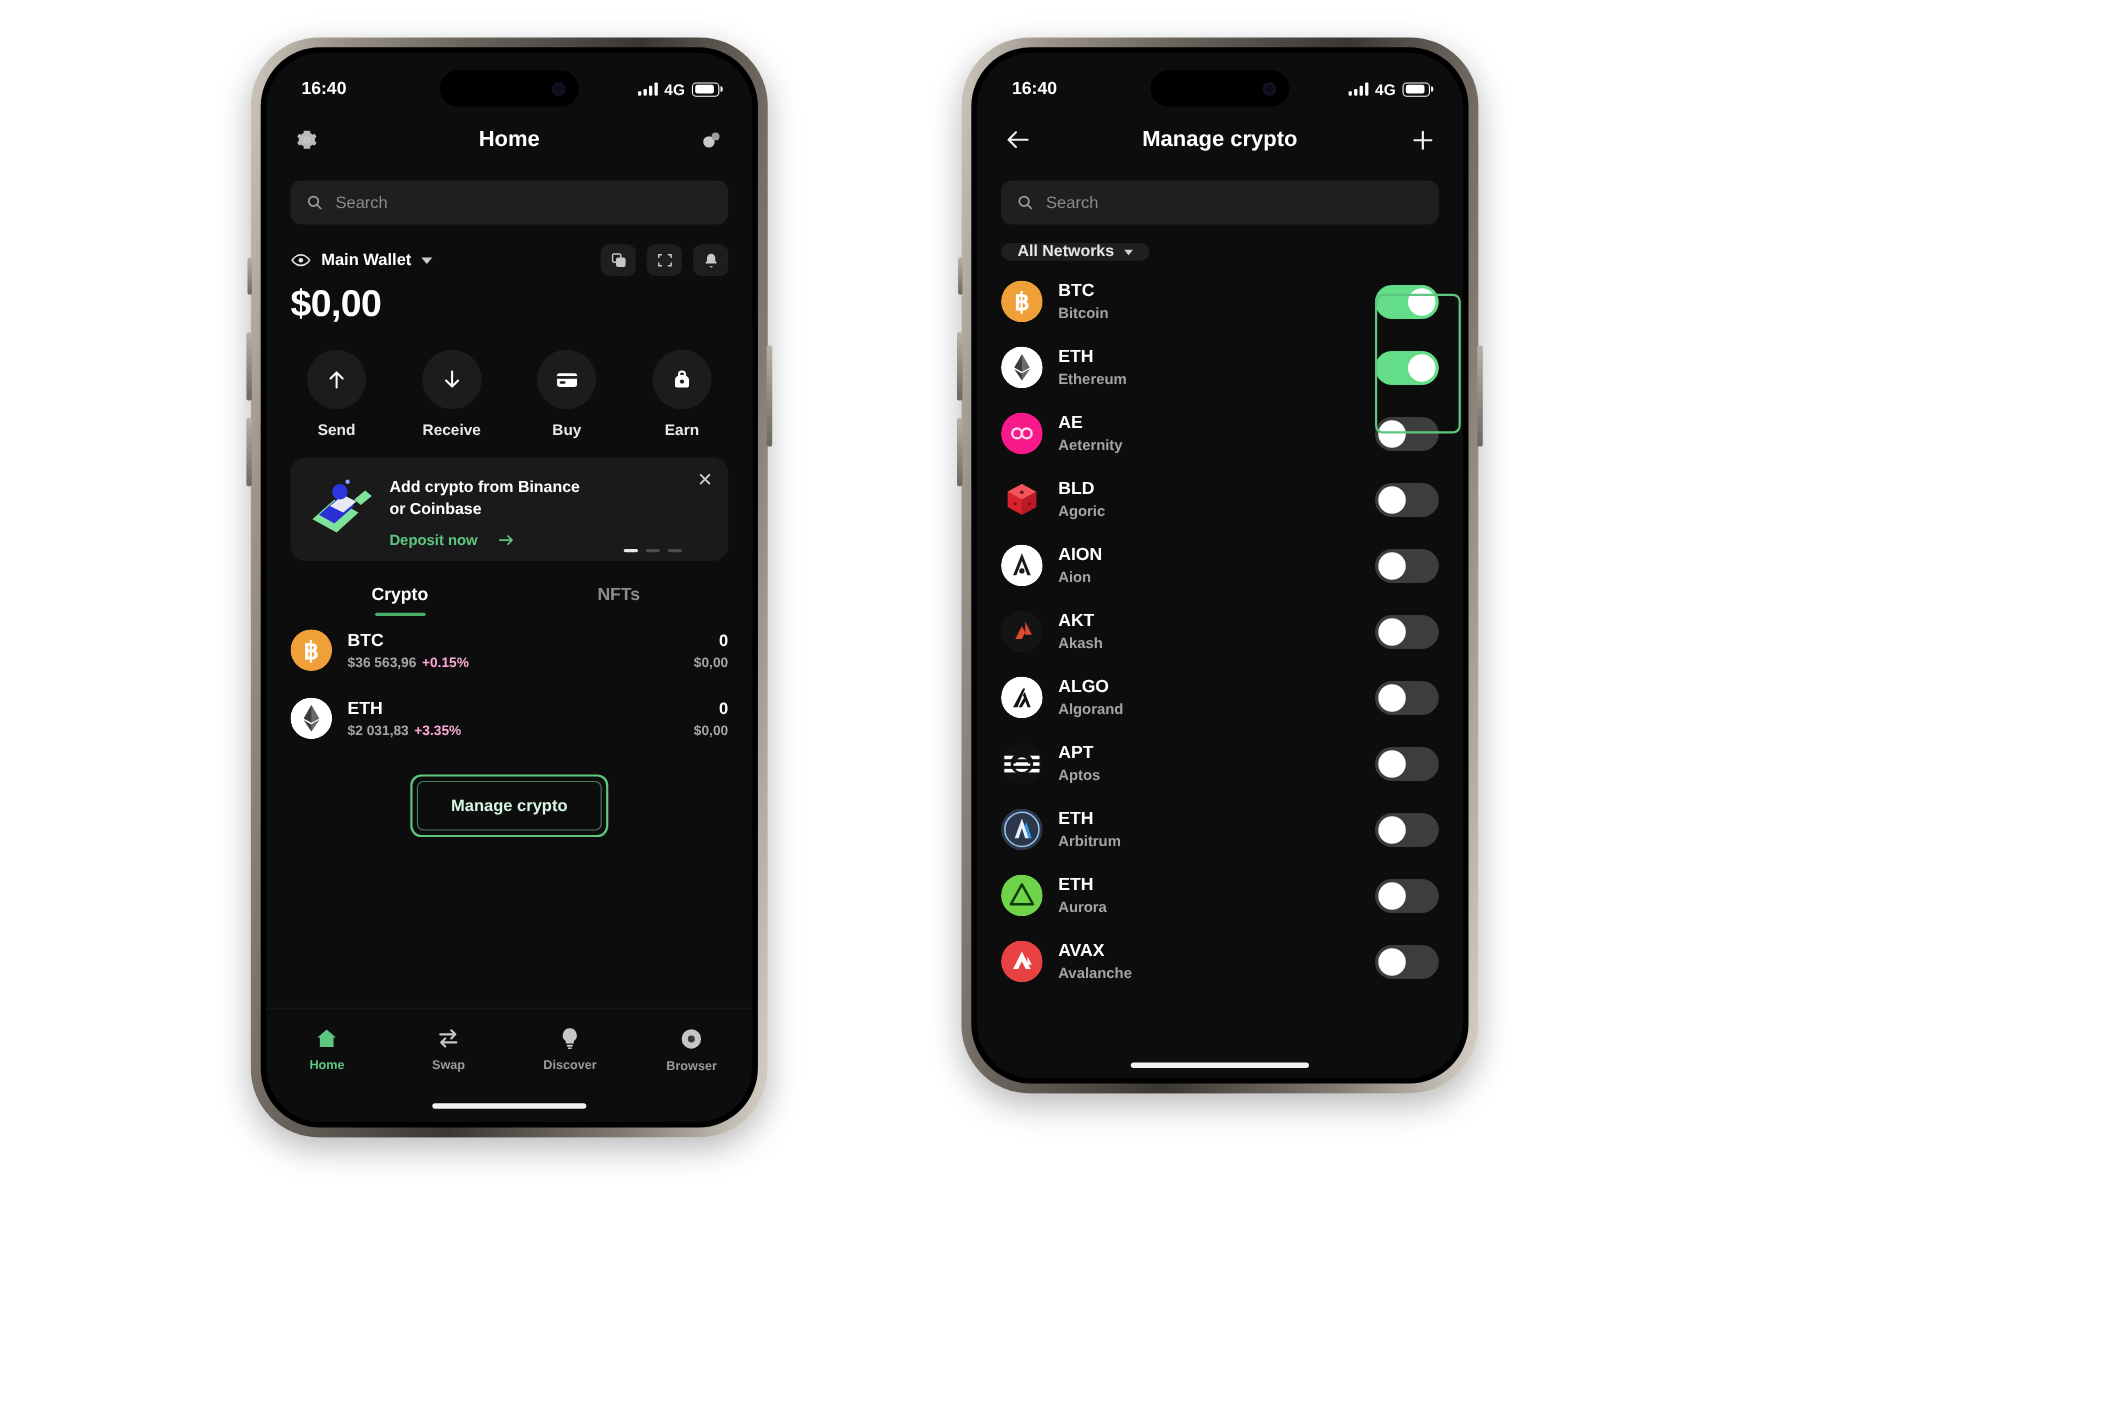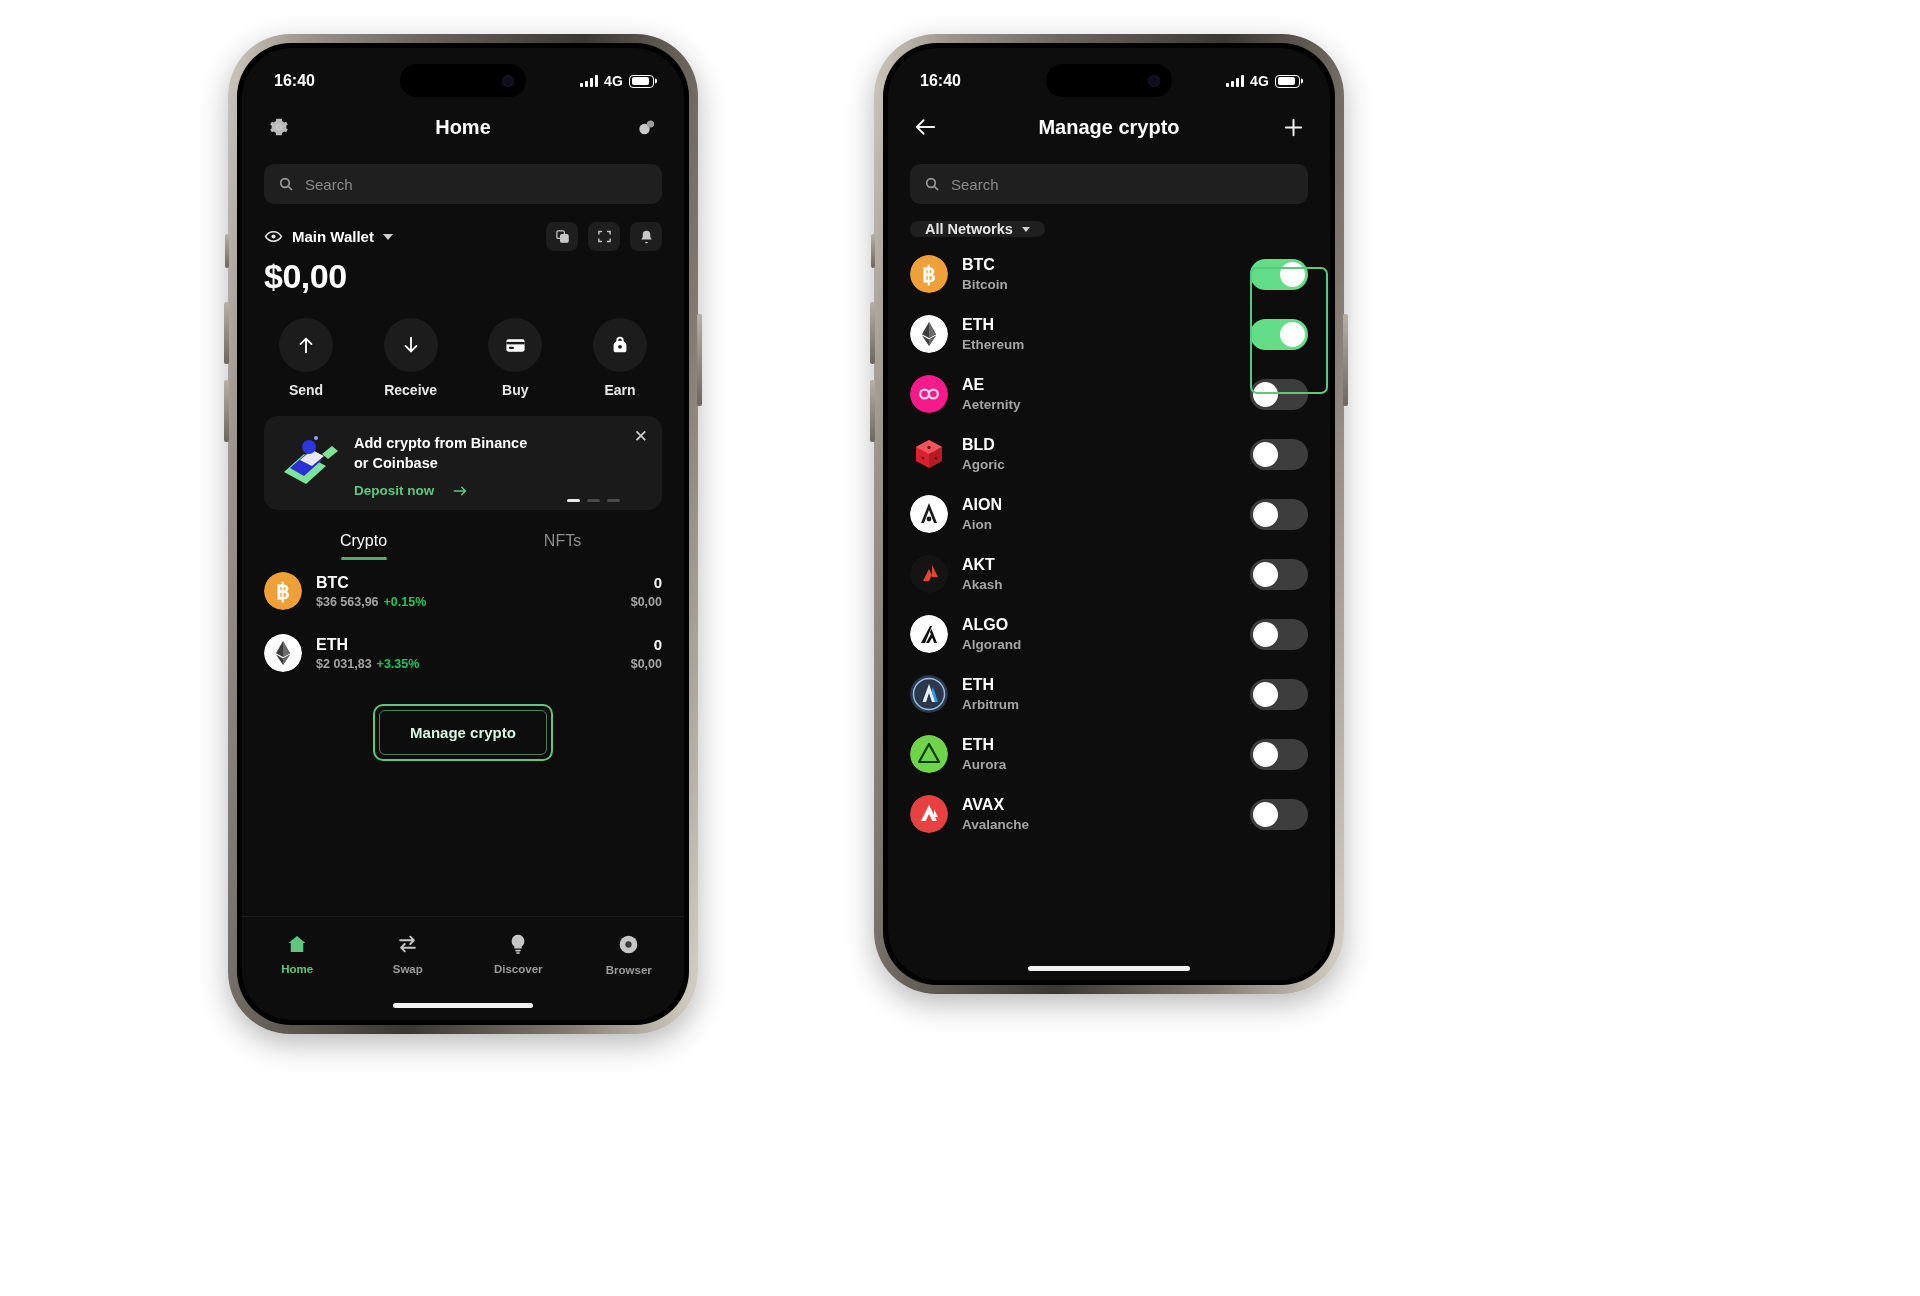--- a/index.html
+++ b/index.html
@@ -142,37 +142,37 @@
   .promo-title { color: #fff; font-size: 14.5px; font-weight: bold; line-height: 1.35; }
   .promo-cta { margin-top: 10px; color: #5ec77f; font-size: 13.5px; font-weight: bold; display: flex; align-items: center; gap: 19px; }
   .promo-close { position: absolute; right: 14px; top: 12px; color: #cfcfcf; font-size: 17px; line-height: 1; }
   .dots { position: absolute; right: 42px; bottom: 8px; display: flex; gap: 7px; align-items: center; }
   .dots i { display:block; width: 13px; height: 3px; border-radius: 2px; background: #4a4a4a; }
   .dots i.on { background: #e8e8e8; }
 
   
   .tabs { margin: 22px 22px 0 22px; display: flex; }
   .tab { flex: 1; text-align: center; padding-bottom: 10px; position: relative; }
-  .tab span { font-size: 16px; font-weight: normal; color: #8d8d8d; }
+  .tab span { font-size: 16px; font-weight: bold; color: #8d8d8d; }
   .tab.active span { color: #fff; }
   .tab.active::after {
     content:''; position: absolute; left: 50%; transform: translateX(-50%);
     bottom: 0; width: 46px; height: 3px; background: #4cae6a; border-radius: 2px;
   }
 
   
   .asset-row {
     display: flex; align-items: center; gap: 14px;
     padding: 12px 22px;
   }
   .coin-icon { width: 38px; height: 38px; border-radius: 50%; flex: 0 0 38px; position: relative; overflow: hidden; }
   .asset-mid { flex: 1; }
   .asset-sym { color: #fff; font-size: 16px; font-weight: bold; }
   .asset-sub { margin-top: 3px; font-size: 12.5px; color: #a4a4a4; font-weight: bold; }
-  .asset-sub .chg { color: #22c55e; margin-left: 5px; }
+  .asset-sub .chg { color: #f9a8d4; margin-left: 5px; }
   .asset-right { text-align: right; }
   .asset-amt { color: #fff; font-size: 15px; font-weight: bold; }
   .asset-val { margin-top: 4px; font-size: 12.5px; color: #a4a4a4; font-weight: bold; }
 
   
   .manage-wrap { display: flex; justify-content: center; margin-top: 20px; }
   .manage-outer { padding: 4px; border: 2px solid #5ec77f; border-radius: 10px; }
   .manage-btn {
     border: 1.6px solid #4f7f5e; border-radius: 6px;
     padding: 13px 30px; color: #d8f5e1; font-size: 15px; font-weight: bold;
@@ -660,20 +660,41 @@
             </div>
             <div class="mr-mid">
               <div class="mr-sym">ALGO</div>
               <div class="mr-name">Algorand</div>
             </div>
             <div class="toggle">
                 <div class="knob"></div>
               </div>
           </div>
 
+          <div class="manage-row">
+            <div class="coin-icon">
+              <svg width="38" height="38" viewBox="0 0 38 38">
+                <circle cx="19" cy="19" r="19" fill="#111"></circle>
+                <g fill="#fff">
+                  <rect x="3" y="12" width="32" height="3.2"></rect>
+                  <rect x="3" y="18" width="32" height="3.2"></rect>
+                  <rect x="3" y="24" width="32" height="3.2"></rect>
+                </g>
+                <path d="M19 10 a9 9 0 0 1 0 18 a9 9 0 0 1 0 -18z" fill="none" stroke="#111" stroke-width="2.4"></path>
+                <path d="M12 19 a7 7 0 0 1 14 0" fill="none" stroke="#111" stroke-width="2.6"></path>
+              </svg>
+            </div>
+            <div class="mr-mid">
+              <div class="mr-sym">APT</div>
+              <div class="mr-name">Aptos</div>
+            </div>
+            <div class="toggle">
+                <div class="knob"></div>
+              </div>
+          </div>
 
           <div class="manage-row">
             <div class="coin-icon">
               <svg width="38" height="38" viewBox="0 0 38 38">
                 <circle cx="19" cy="19" r="19" fill="#2d374b"></circle>
                 <circle cx="19" cy="19" r="15.5" fill="none" stroke="#98c3e8" stroke-width="1.4"></circle>
                 <path d="M19 9 L25.5 27 L22 27 L19 18 L16 27 L12.5 27 Z" fill="#e9f1fa"></path>
                 <path d="M23 12 L28 27 L25 27 L21.5 16 Z" fill="#2b9cf0"></path>
               </svg>
             </div>

